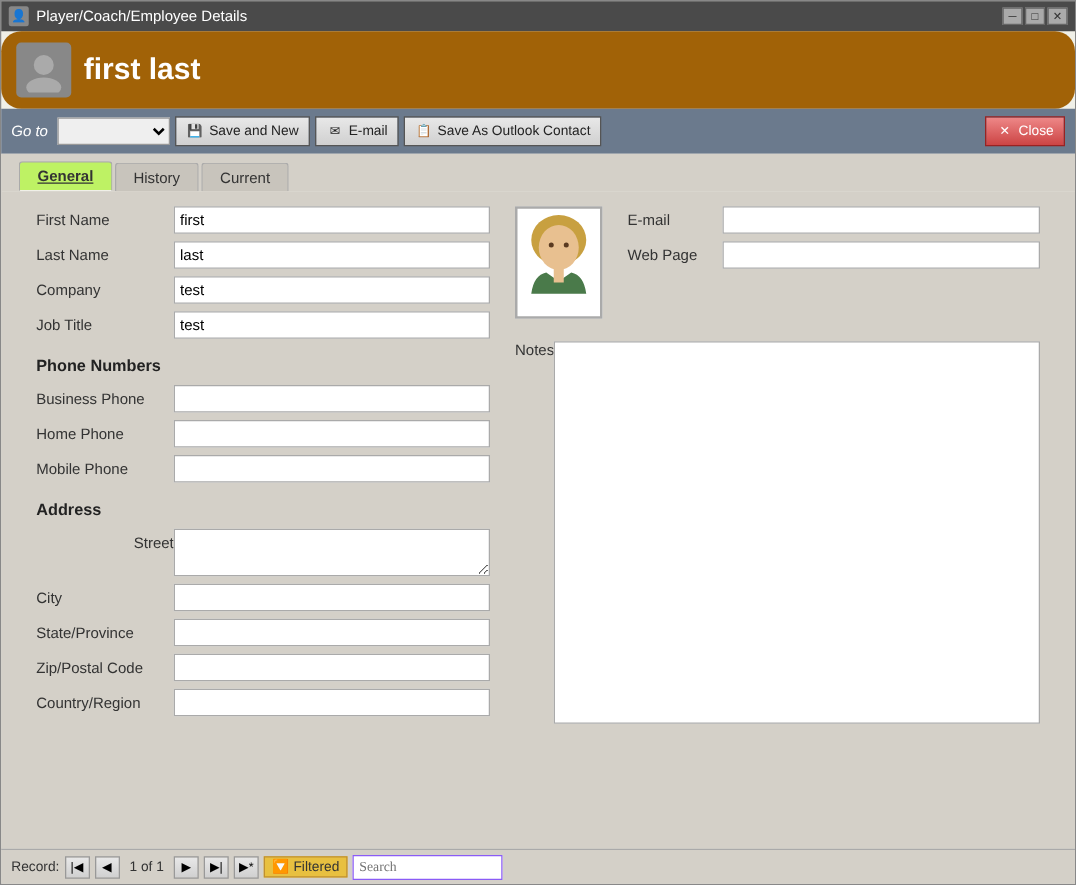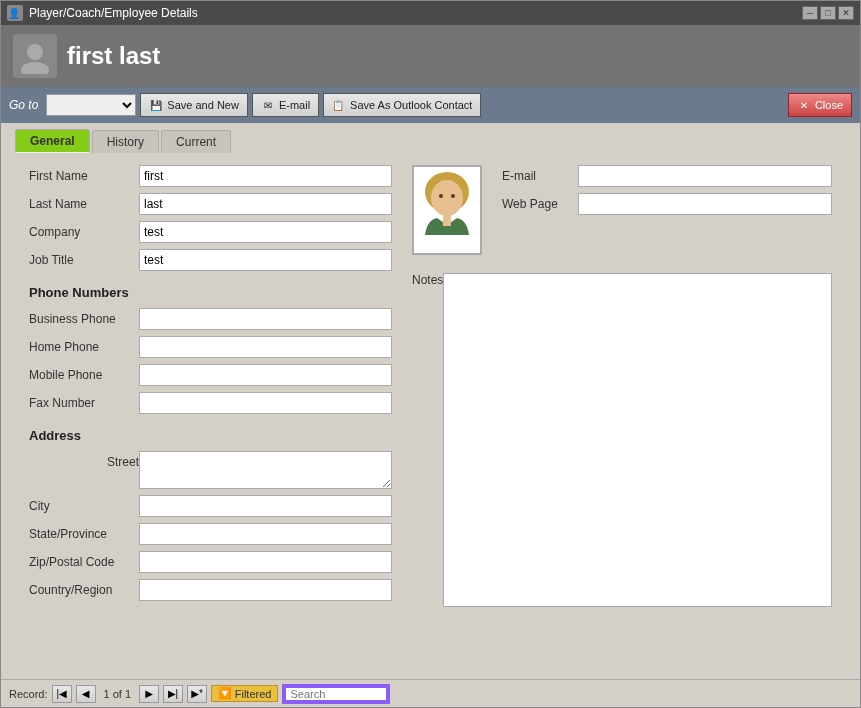--- a/index.html
+++ b/index.html
@@ -54,28 +54,29 @@
       display: flex;
       align-items: center;
       justify-content: center;
       font-size: 9px;
       cursor: pointer;
       color: #333;
     }
 
     
     .header-bar {
-      background: #737373;
+      background: #a16207;
       color: white;
       display: flex;
       align-items: center;
       padding: 8px 12px;
       height: 62px;
       flex-shrink: 0;
       gap: 10px;
+      border-radius: 16px;
     }
     .header-avatar {
       width: 44px;
       height: 44px;
       background: #888;
       border-radius: 4px;
       display: flex;
       align-items: center;
       justify-content: center;
     }
@@ -147,23 +148,24 @@
       border: 1px solid #aaa;
       border-bottom: none;
       background: #c8c4bc;
       cursor: pointer;
       font-size: 12px;
       color: #333;
       margin-right: 2px;
       border-radius: 3px 3px 0 0;
     }
     .tab.active {
-      background: #84cc16;
+      background: #bef264;
       border-bottom: 1px solid #f0f0e8;
       font-weight: bold;
+      text-decoration: underline;
     }
 
     
     .content {
       flex: 1;
       background: #d4d0c8;
       padding: 12px 28px;
       overflow: auto;
     }
     .form-panel {
@@ -310,24 +312,25 @@
       border: 1px solid #c09030;
       padding: 1px 6px;
       font-size: 11px;
       color: #333;
       display: flex;
       align-items: center;
       gap: 3px;
     }
     .search-input {
       height: 20px;
-      border: 4px solid #8b5cf6;
+      border: 1px solid #8b5cf6;
       padding: 0 4px;
       font-size: 11px;
-      width: 108px;
+      width: 120px;
+      font-family: Liberation Serif, serif;
     }
 
     .street-input {
       height: 38px;
       width: calc(100% - 110px);
       border: 1px solid #aaa;
       background: white;
       padding: 2px 4px;
       font-size: 12px;
     }
@@ -420,24 +423,20 @@
           <input class="field-input" type="text" value="" style="">
         </div>
         <div class="field-row">
           <span class="field-label">Home Phone</span>
           <input class="field-input" type="text" value="" style="">
         </div>
         <div class="field-row">
           <span class="field-label">Mobile Phone</span>
           <input class="field-input" type="text" value="" style="">
         </div>
-        <div class="field-row">
-          <span class="field-label">Fax Number</span>
-          <input class="field-input" type="text" value="" style="">
-        </div>
 
         <div class="section-title">Address</div>
         <div class="field-row" style="align-items:flex-start;">
           <span class="field-label" style="padding-top:4px;text-align:right;">Street</span>
           <textarea class="street-input" style=""></textarea>
         </div>
         <div class="field-row">
           <span class="field-label">City</span>
           <input class="field-input" type="text" value="" style="">
         </div>

